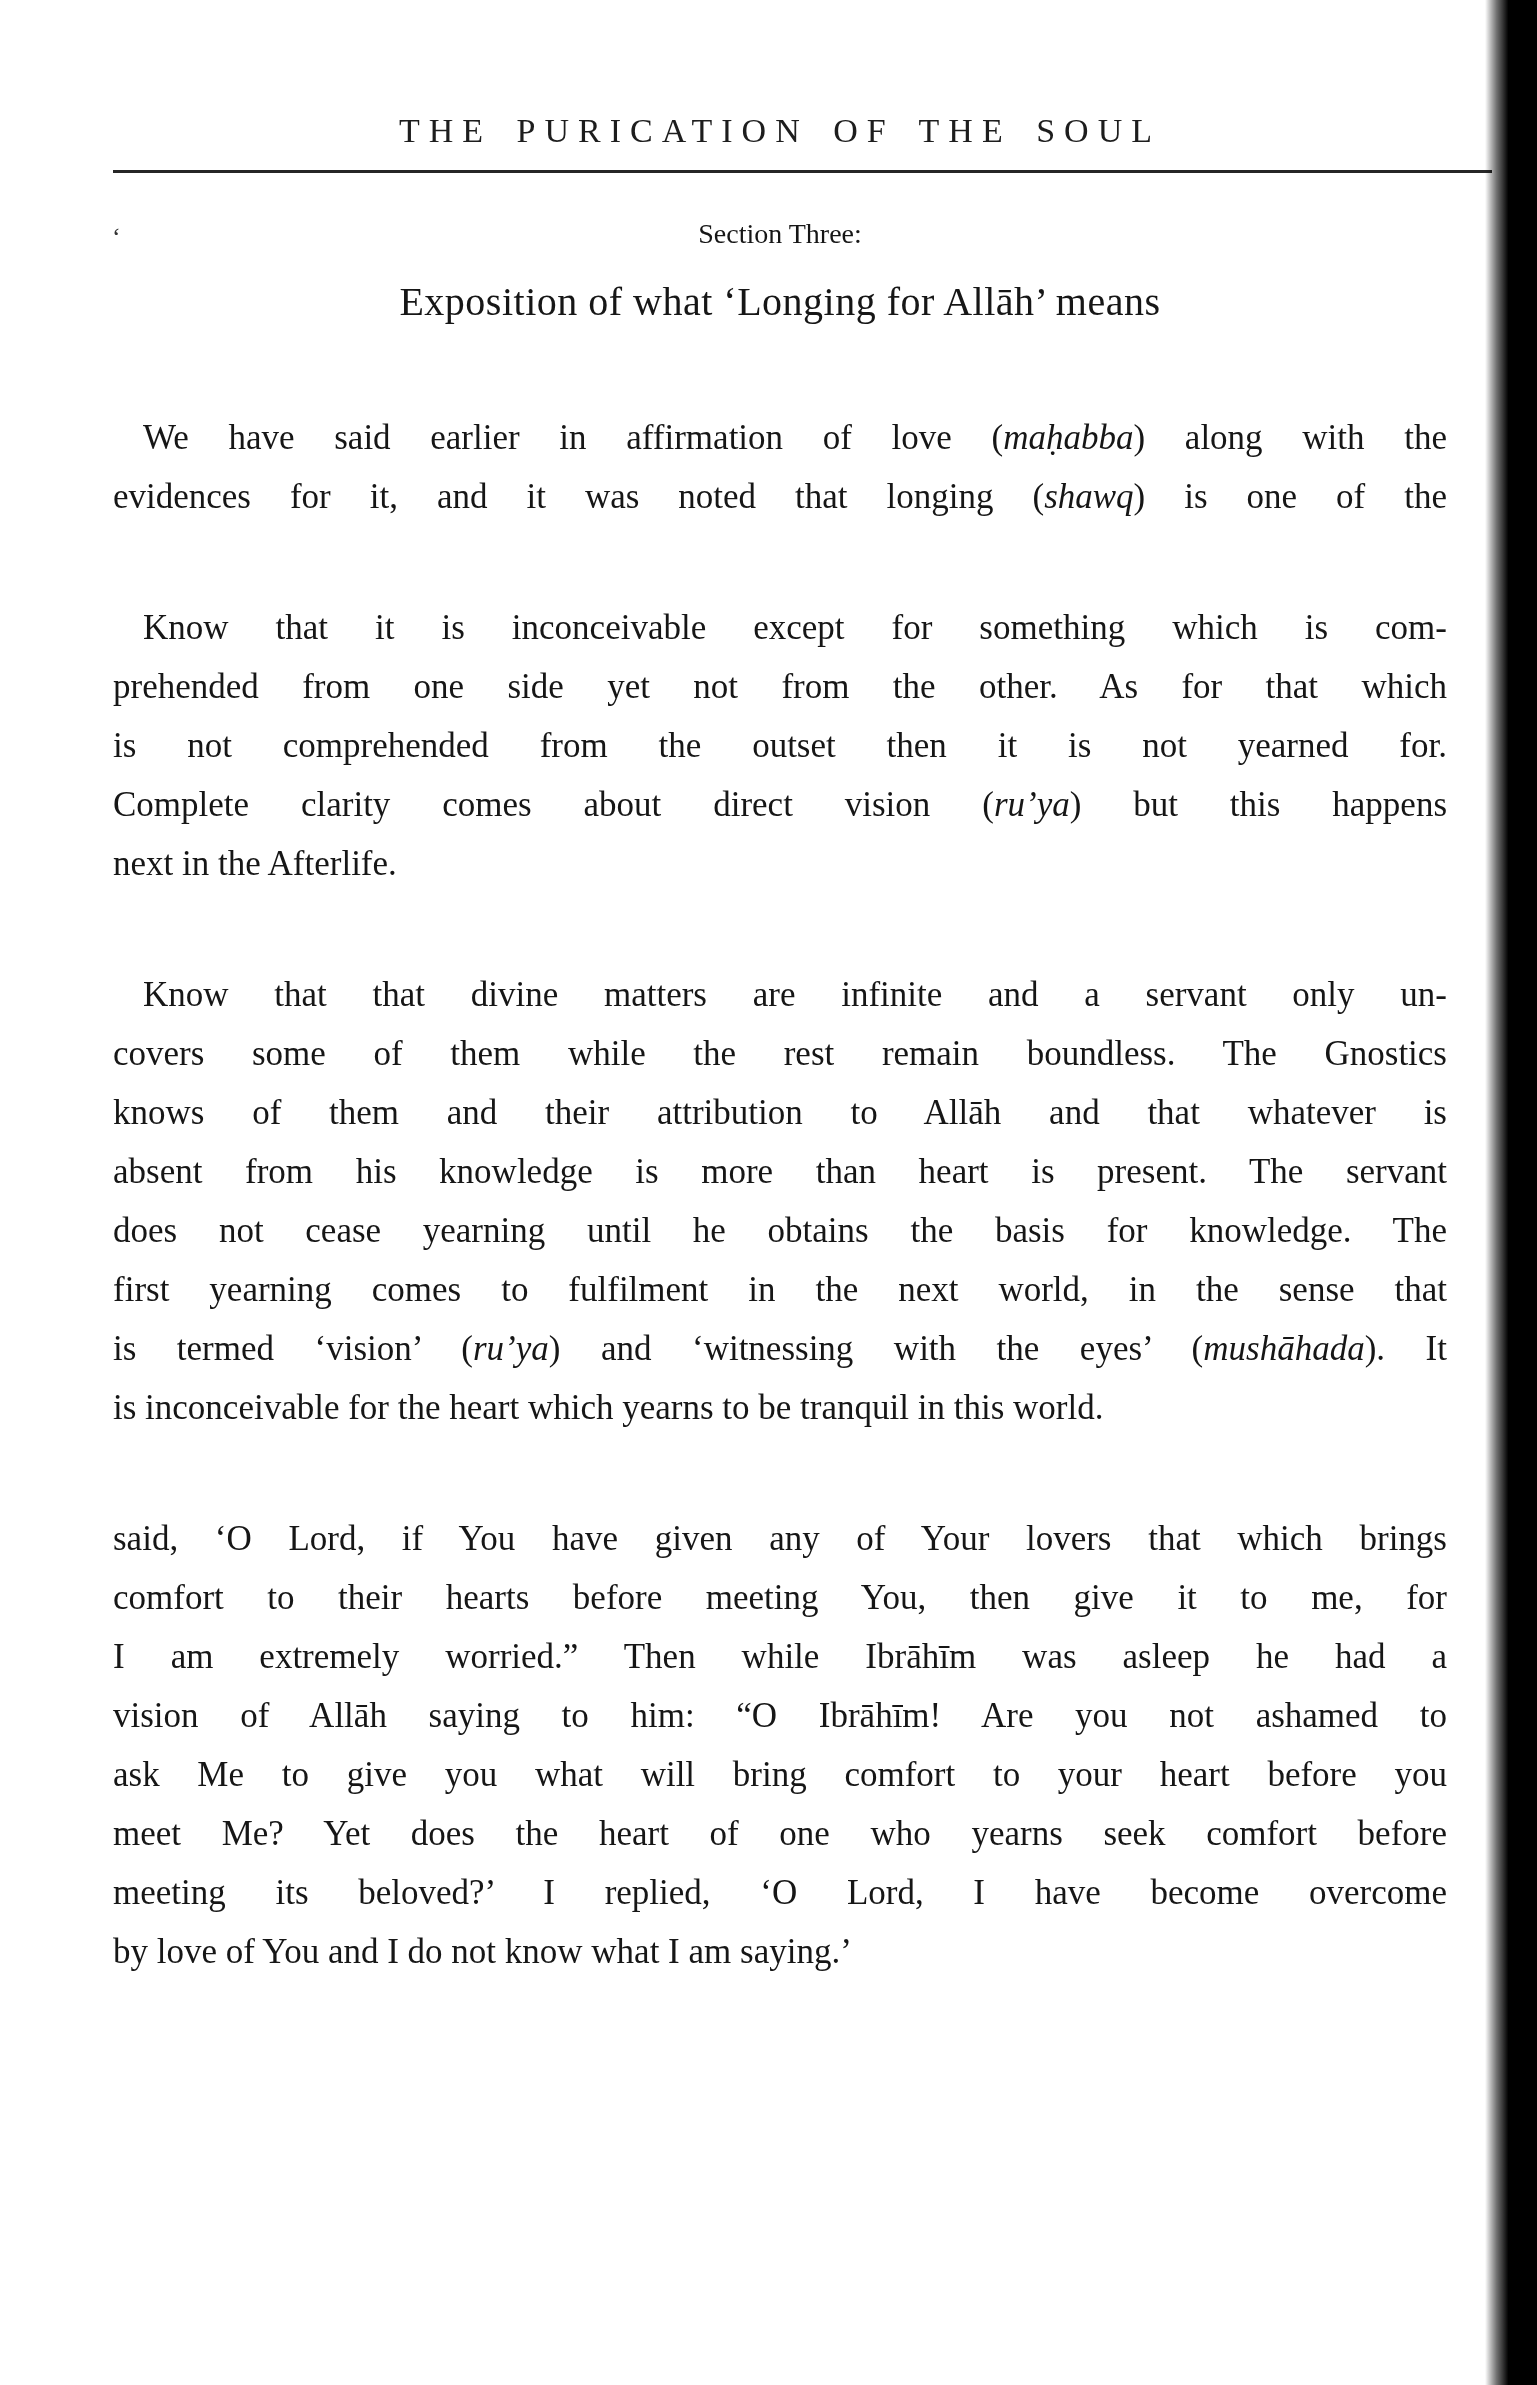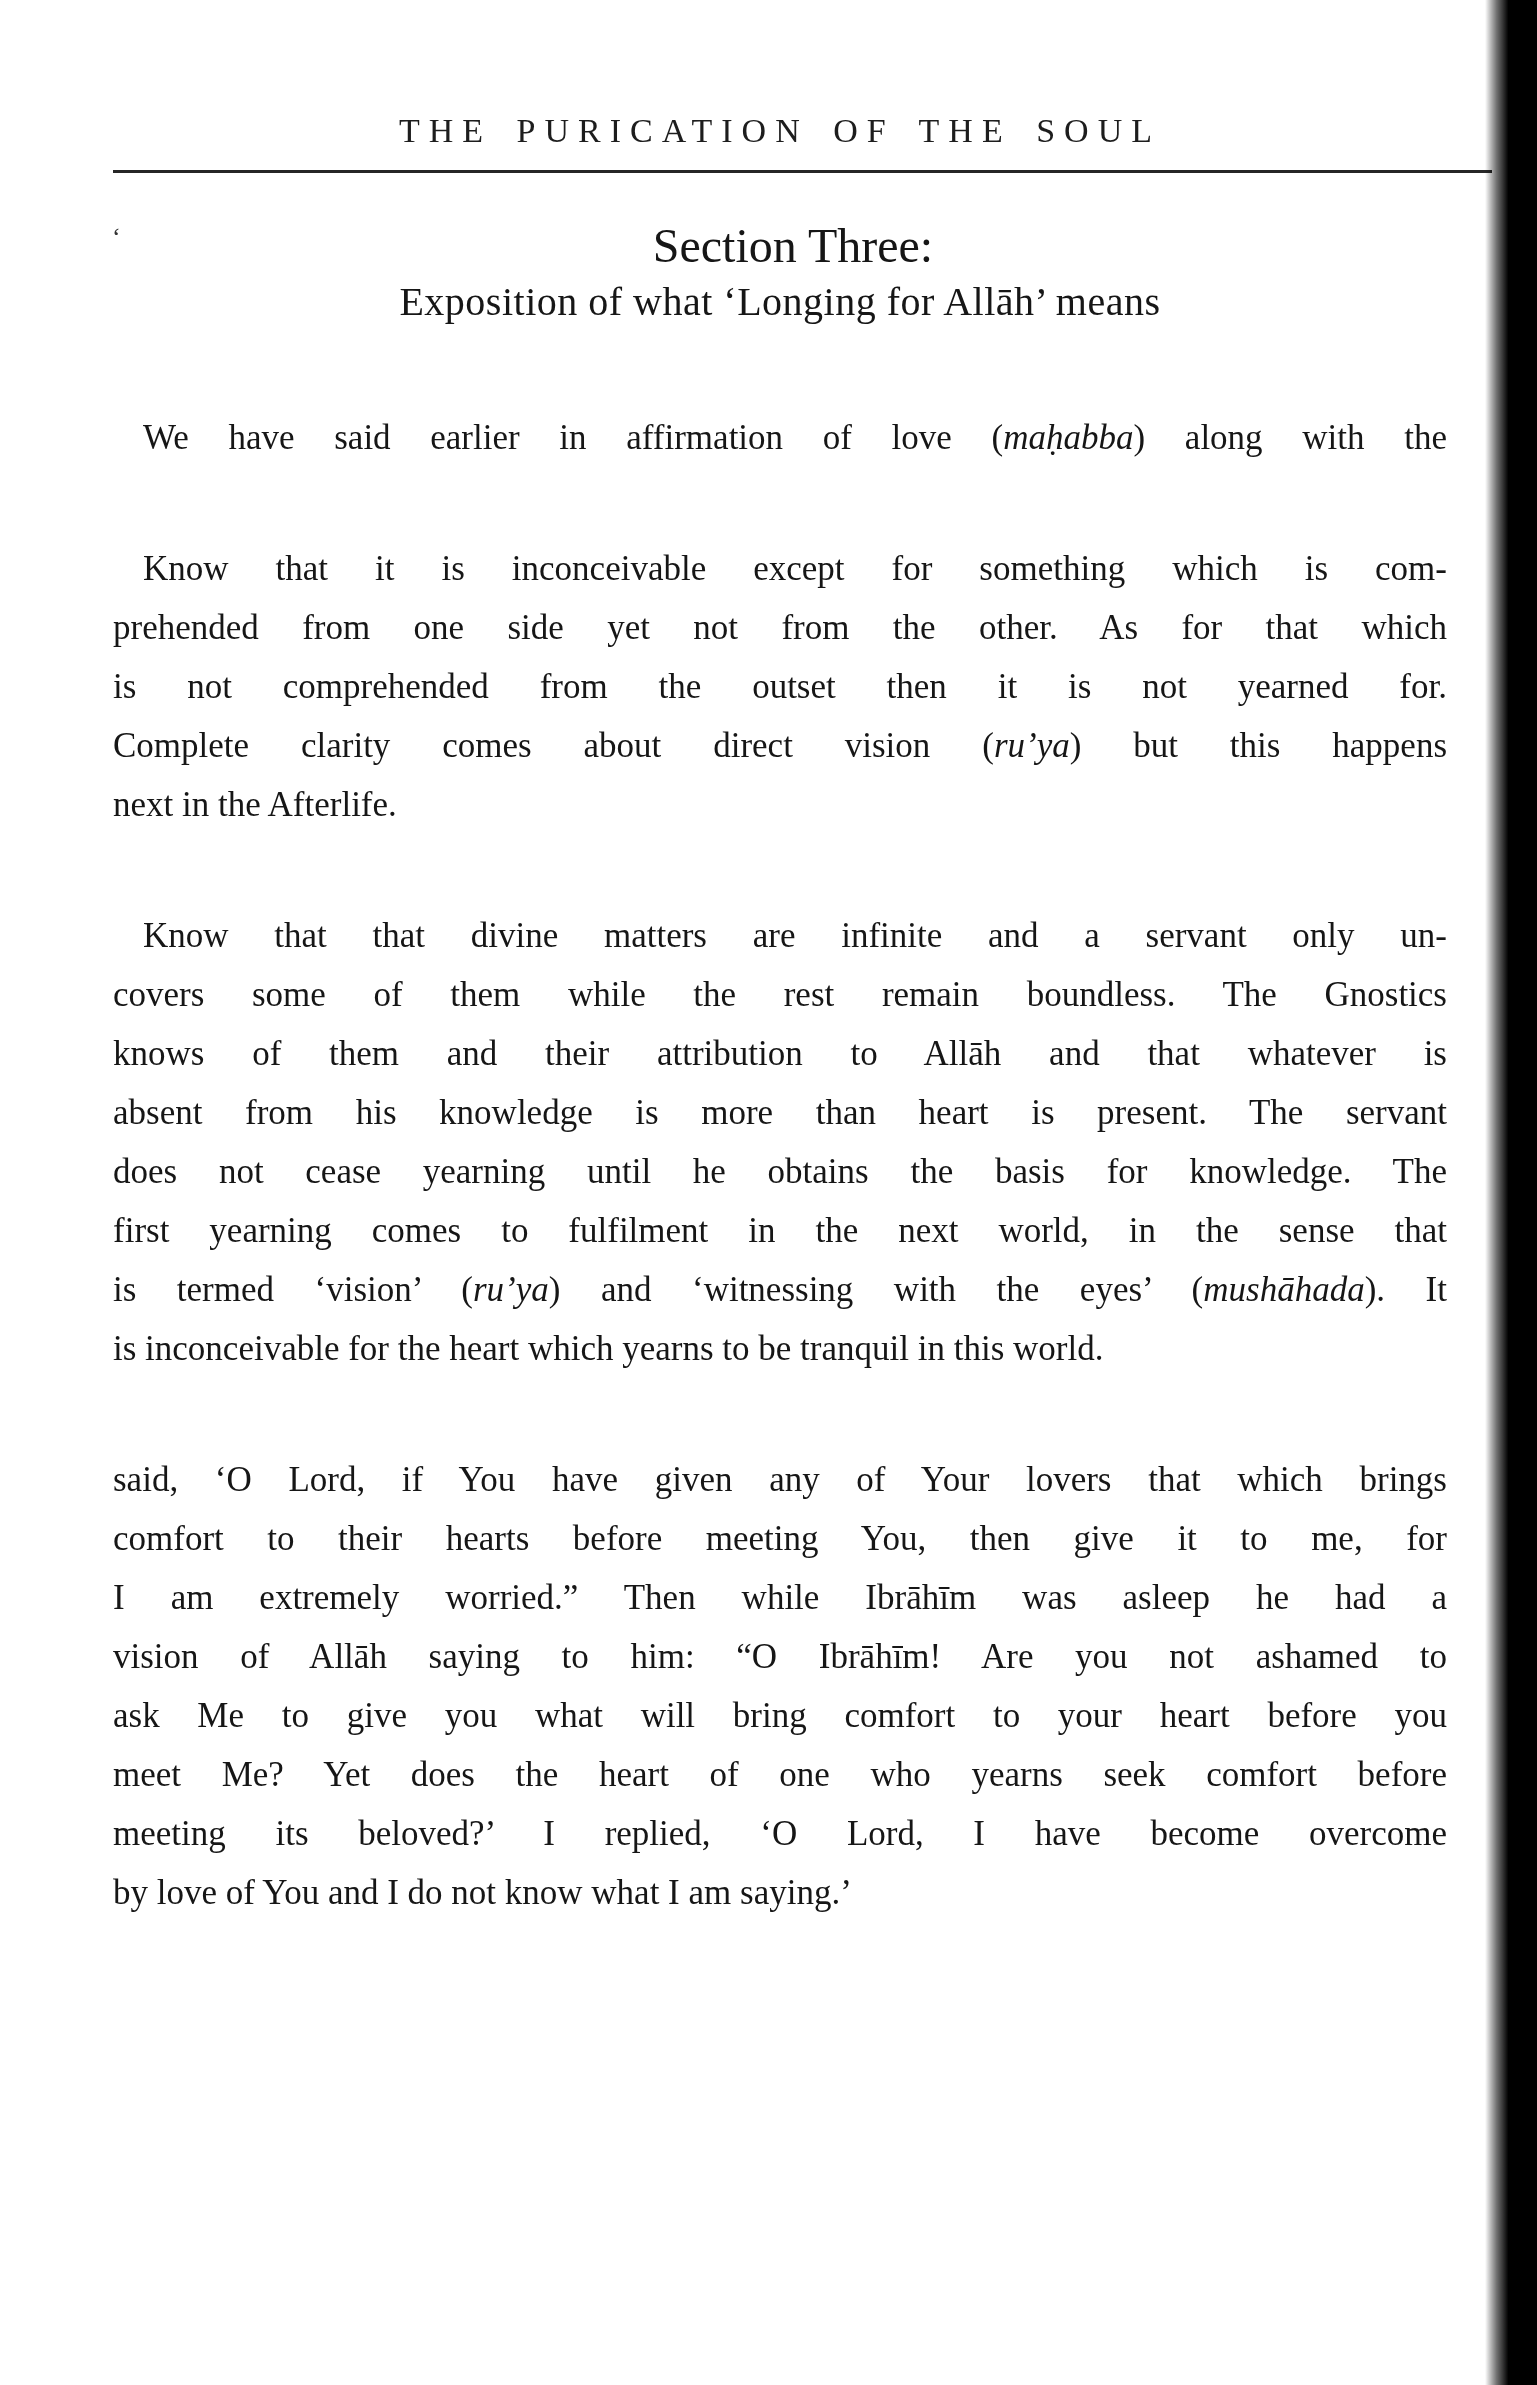--- a/index.html
+++ b/index.html
@@ -37,23 +37,23 @@
   }
   .header-rule{
     position:absolute;top:170px;left:113px;width:1379px;height:3px;
     background:#262626;
   }
   .stray-mark{
     position:absolute;top:222px;left:112px;
     font-size:26px;color:#333;
   }
   .section-label{
-    position:absolute;top:218px;left:126px;width:1334px;
+    position:absolute;top:218px;left:113px;width:1334px;
     text-align:center;
-    font-size:48px;
+    font-size:28px;
   }
   .page-title{
     position:absolute;top:278px;left:113px;width:1334px;
     text-align:center;
     font-size:40px;
     letter-spacing:.5px;
     white-space:nowrap;
   }
   .body-text{
     position:absolute;top:408px;left:113px;width:1334px;
@@ -82,20 +82,21 @@
 
 <div class="page">
   <div class="running-header">THE PURICATION OF THE SOUL</div>
   <div class="header-rule"></div>
   <div class="stray-mark">‘</div>
   <div class="section-label">Section Three:</div>
   <div class="page-title">Exposition of what ‘Longing for Allāh’ means</div>
   <div class="body-text">
       <div class="paragraph">
         <div class="line first"><span>We have said earlier in affirmation of love (</span><i>maḥabba</i><span>) along with the</span></div>
+        <div class="line"><span>evidences for it, and it was noted that longing (</span><i>shawq</i><span>) is one of the</span></div>
       </div>
       <div class="paragraph">
         <div class="line first"><span>Know that it is inconceivable except for something which is com-</span></div>
         <div class="line"><span>prehended from one side yet not from the other. As for that which</span></div>
         <div class="line"><span>is not comprehended from the outset then it is not yearned for.</span></div>
         <div class="line"><span>Complete clarity comes about direct vision (</span><i>ru’ya</i><span>) but this happens</span></div>
         <div class="line last"><span>next in the Afterlife.</span></div>
       </div>
       <div class="paragraph">
         <div class="line first"><span>Know that that divine matters are infinite and a servant only un-</span></div>

